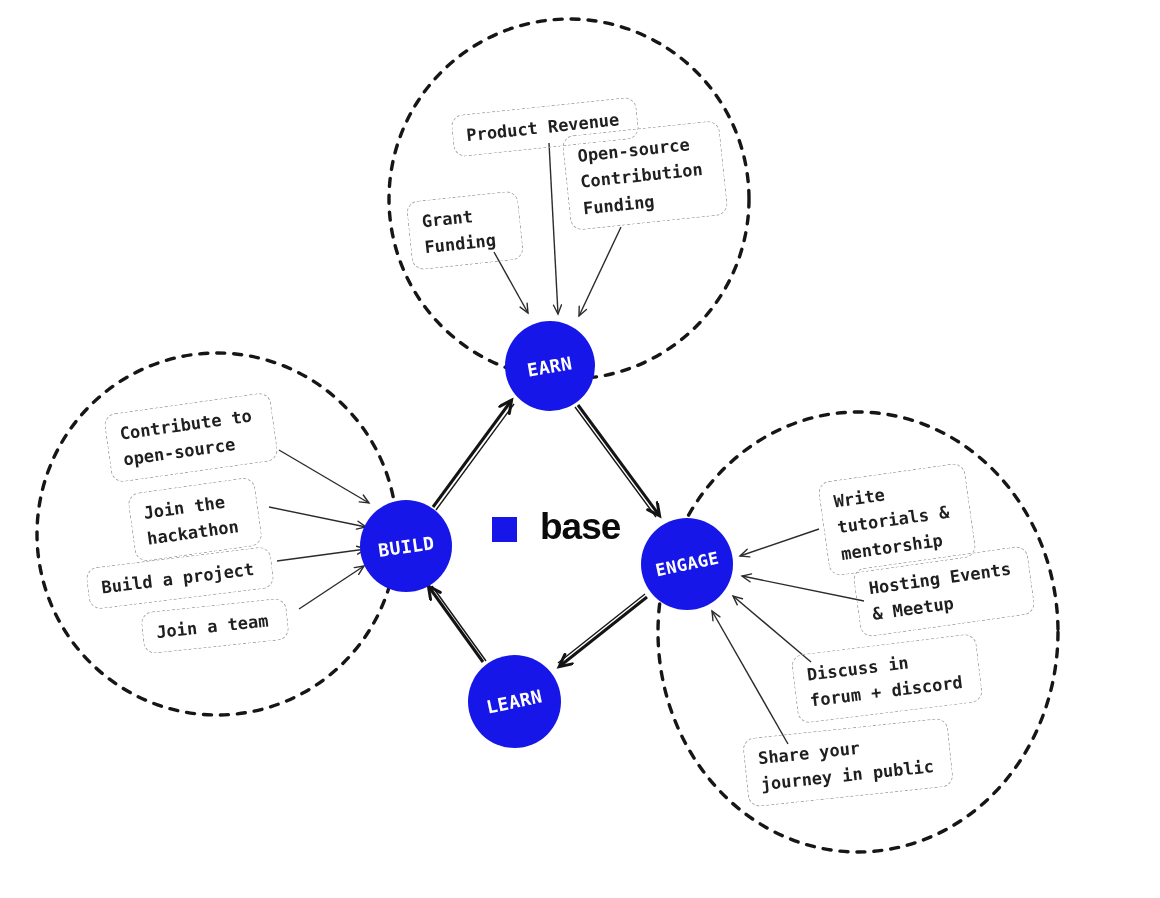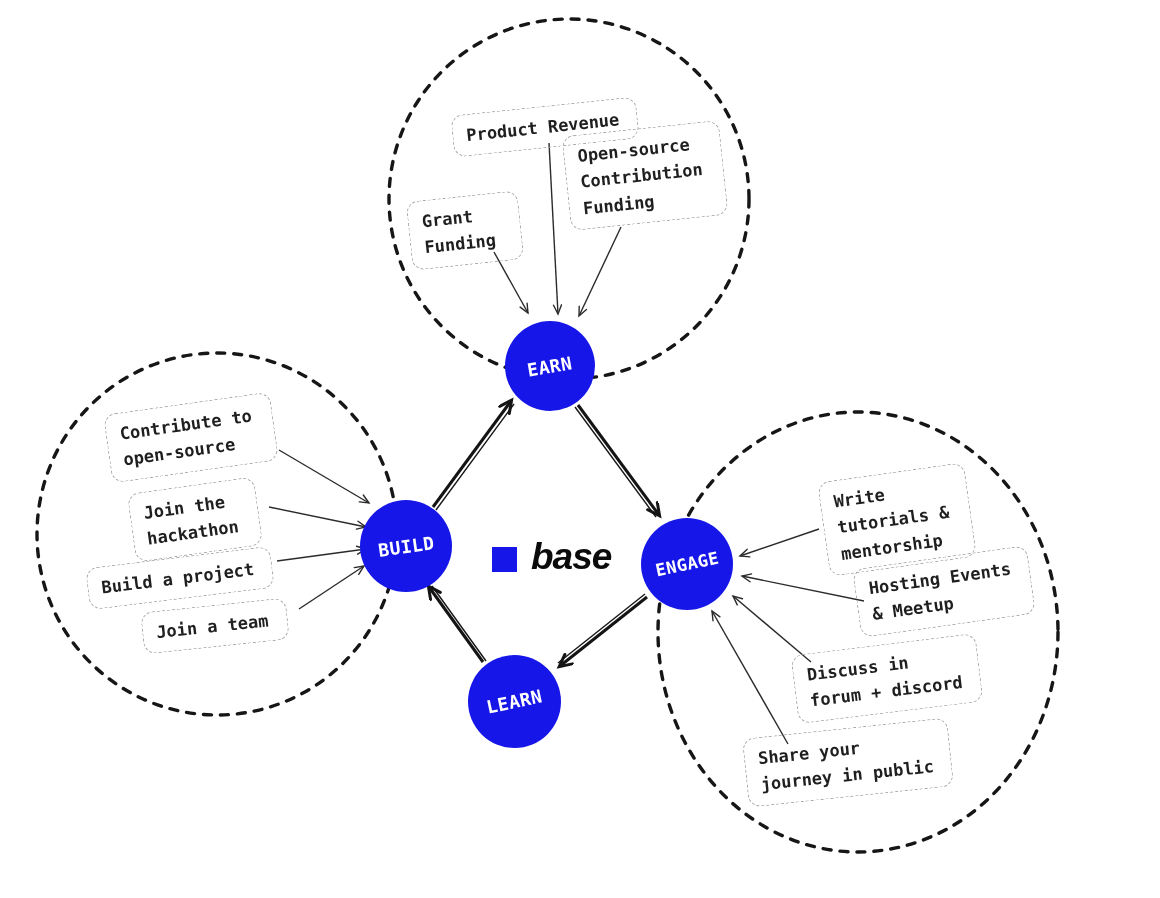--- a/index.html
+++ b/index.html
@@ -44,26 +44,25 @@
   .node span {
     color: #ffffff;
     font-weight: bold;
     font-size: 18px;
     letter-spacing: 0.5px;
     display: inline-block;
   }
   .logo {
     position: absolute;
     left: 492px;
-    top: 538px;
+    top: 508px;
     display: flex;
     align-items: center;
-    gap: 14px;
+    gap: 23px;
     z-index: 2;
-    font-style: italic;
   }
   .logo-square {
     width: 25px;
     height: 25px;
     background: #1616e8;
     margin-top: 6px;
   }
   .logo-text {
     font-family: "Liberation Sans", sans-serif;
     font-weight: bold;

